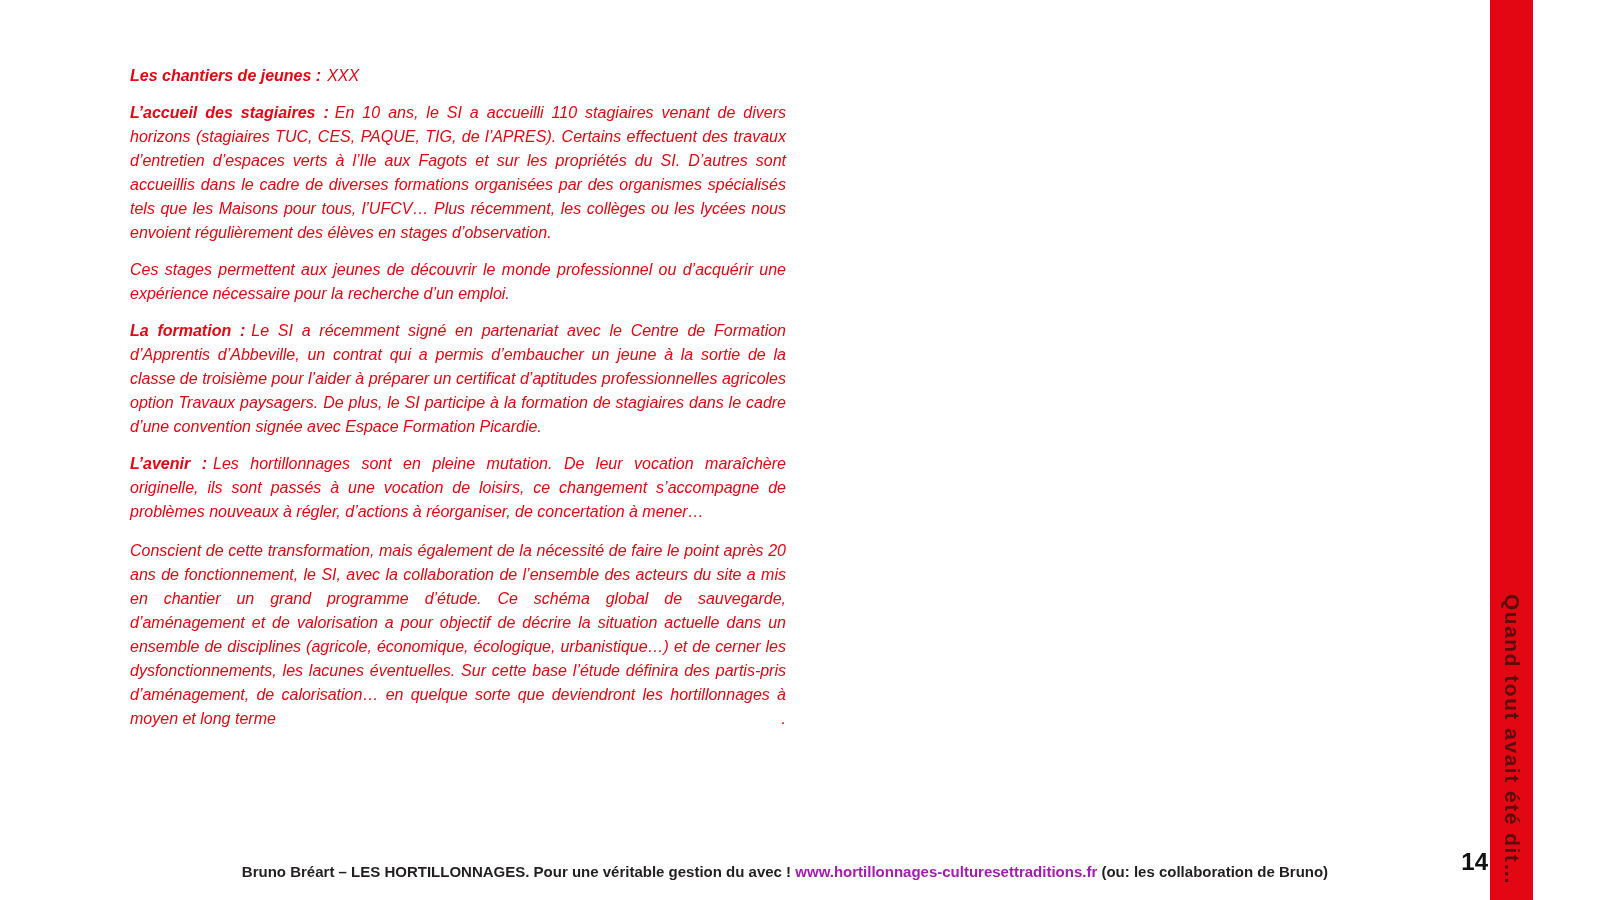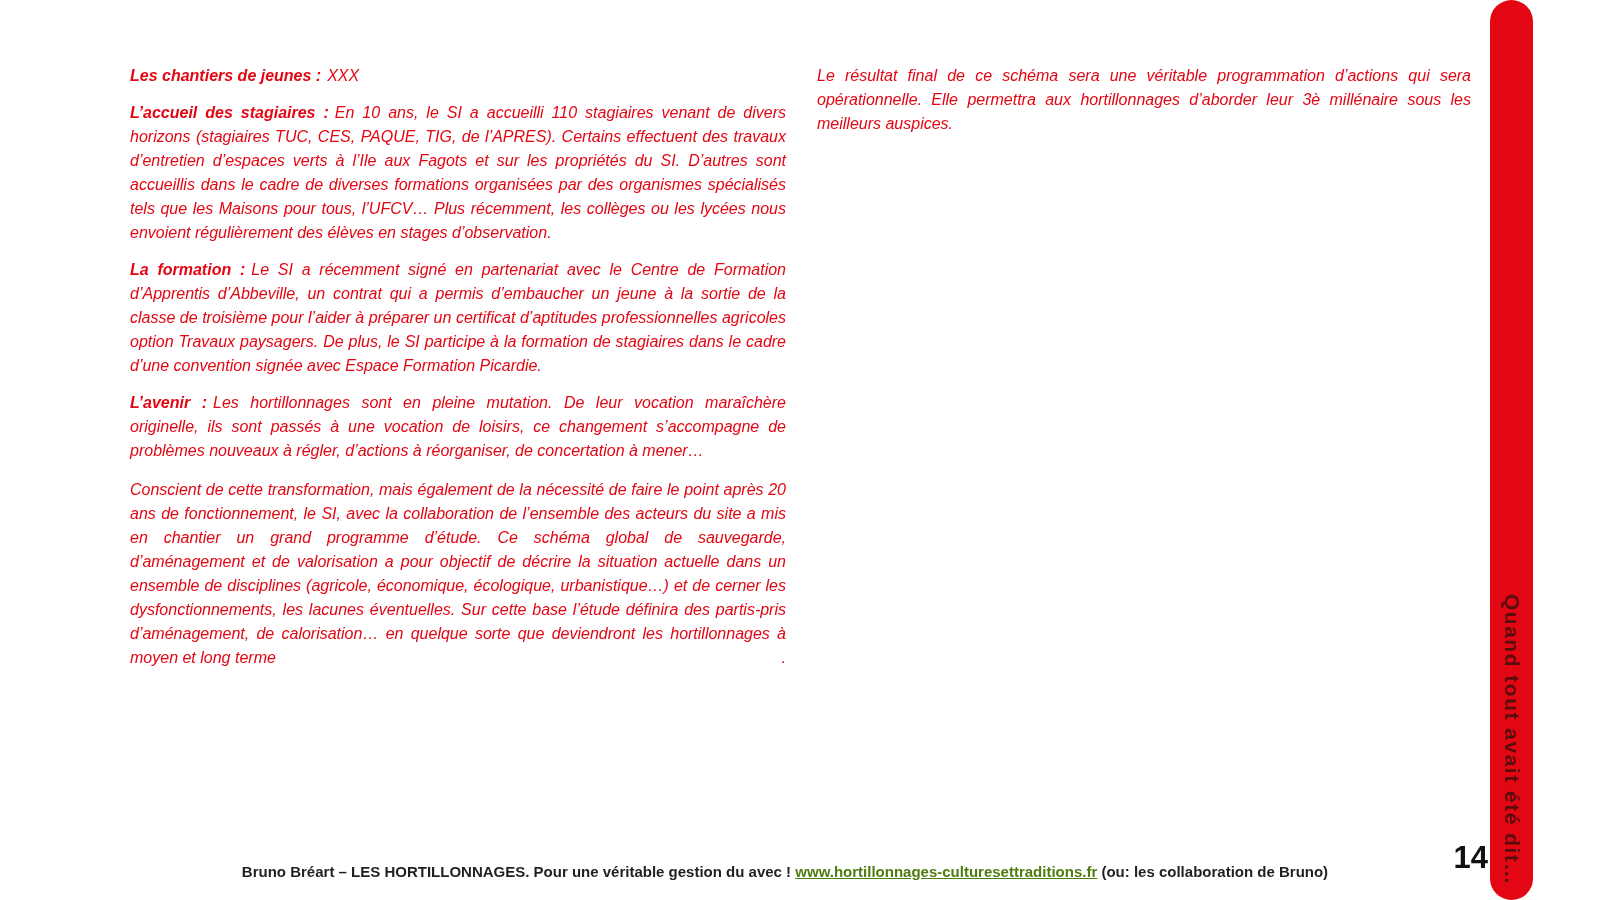--- a/index.html
+++ b/index.html
@@ -1,15 +1,15 @@
 <!DOCTYPE html>
 <html><head>
 <meta charset="utf-8">
 <style>
-  * { margin: 0; padding: 0; box-sizing: border-box; border-radius: 32px; }
+  * { margin: 0; padding: 0; box-sizing: border-box; }
   html, body { width: 1600px; height: 900px; }
   body {
     background: #ffffff;
     font-family: "Liberation Sans", sans-serif;
     position: relative;
     overflow: hidden;
   }
   .page { position: absolute; inset: 0; background: #ffffff; }
 
   
@@ -37,33 +37,32 @@
     left: 100px;
     right: 130px;
     bottom: 20px;
     text-align: center;
     font-weight: bold;
     font-size: 15px;
     color: #231f20;
     white-space: nowrap;
   }
   .footer-link {
-    color: #4d7c0f;
-    text-decoration: underline;
+    color: #a21caf;
     cursor: pointer;
     font-weight: bold;
   }
 
   
   .page-number {
     position: absolute;
     right: 112px;
     bottom: 24px;
     font-weight: bold;
-    font-size: 31px;
+    font-size: 24px;
     color: #111111;
   }
 
   
   .side-bar {
     position: absolute;
     top: 0;
     bottom: 0;
     left: 1490px;
     width: 43px;
@@ -86,32 +85,30 @@
 <body>
 
 <div class="page">
 
   <div class="col col-left">
 
     <p class="para"><span class="head">Les chantiers de jeunes :</span><span>XXX</span></p>
 
     <p class="para"><span class="head">L’accueil des stagiaires :</span><span>En 10 ans, le SI a accueilli 110 stagiaires venant de divers horizons (stagiaires TUC, CES, PAQUE, TIG, de l’APRES). Certains effectuent des travaux d’entretien d’espaces verts à l’Ile aux Fagots et sur les propriétés du SI. D’autres sont accueillis dans le cadre de diverses formations organisées par des organismes spécialisés tels que les Maisons pour tous, l’UFCV… Plus récemment, les collèges ou les lycées nous envoient régulièrement des élèves en stages d’observation.</span></p>
 
+    <p class="para"><span>Ces stages permettent aux jeunes de découvrir le monde professionnel ou d’acquérir une expérience nécessaire pour la recherche d’un emploi.</span></p>
 
     <p class="para"><span class="head">La formation :</span><span>Le SI a récemment signé en partenariat avec le Centre de Formation d’Apprentis d’Abbeville, un contrat qui a permis d’embaucher un jeune à la sortie de la classe de troisième pour l’aider à préparer un certificat d’aptitudes professionnelles agricoles option Travaux paysagers. De plus, le SI participe à la formation de stagiaires dans le cadre d’une convention signée avec Espace Formation Picardie.</span></p>
 
     <p class="para no-gap"><span class="head">L’avenir :</span><span>Les hortillonnages sont en pleine mutation. De leur vocation maraîchère originelle, ils sont passés à une vocation de loisirs, ce changement s’accompagne de problèmes nouveaux à régler, d’actions à réorganiser, de concertation à mener…</span></p>
 
     <p class="para"><span>Conscient de cette transformation, mais également de la nécessité de faire le point après 20 ans de fonctionnement, le SI, avec la collaboration de l’ensemble des acteurs du site a mis en chantier un grand programme d’étude. Ce schéma global de sauvegarde, d’aménagement et de valorisation a pour objectif de décrire la situation actuelle dans un ensemble de disciplines (agricole, économique, écologique, urbanistique…) et de cerner les dysfonctionnements, les lacunes éventuelles. Sur cette base l’étude définira des partis-pris d’aménagement, de calorisation… en quelque sorte que deviendront les hortillonnages à moyen et long terme</span><span class="trail-dot">.</span></p>
 
   </div>
 
-  <div class="col col-right">
-    <p class="para"><span>Le résultat final de ce schéma sera une véritable programmation d’actions qui sera opérationnelle. Elle permettra aux hortillonnages d’aborder leur 3è millénaire sous les meilleurs auspices.</span></p>
-  </div>
 
   <div class="footer"><span>Bruno Bréart – LES HORTILLONNAGES. Pour une véritable gestion du avec ! </span><a class="footer-link">www.hortillonnages-culturesettraditions.fr</a><span> (ou: les collaboration de Bruno)</span></div>
 
   <div class="page-number">14</div>
 
   <div class="side-bar">
     <div class="side-bar-text">Quand tout avait été dit…</div>
   </div>
 
 </div>

